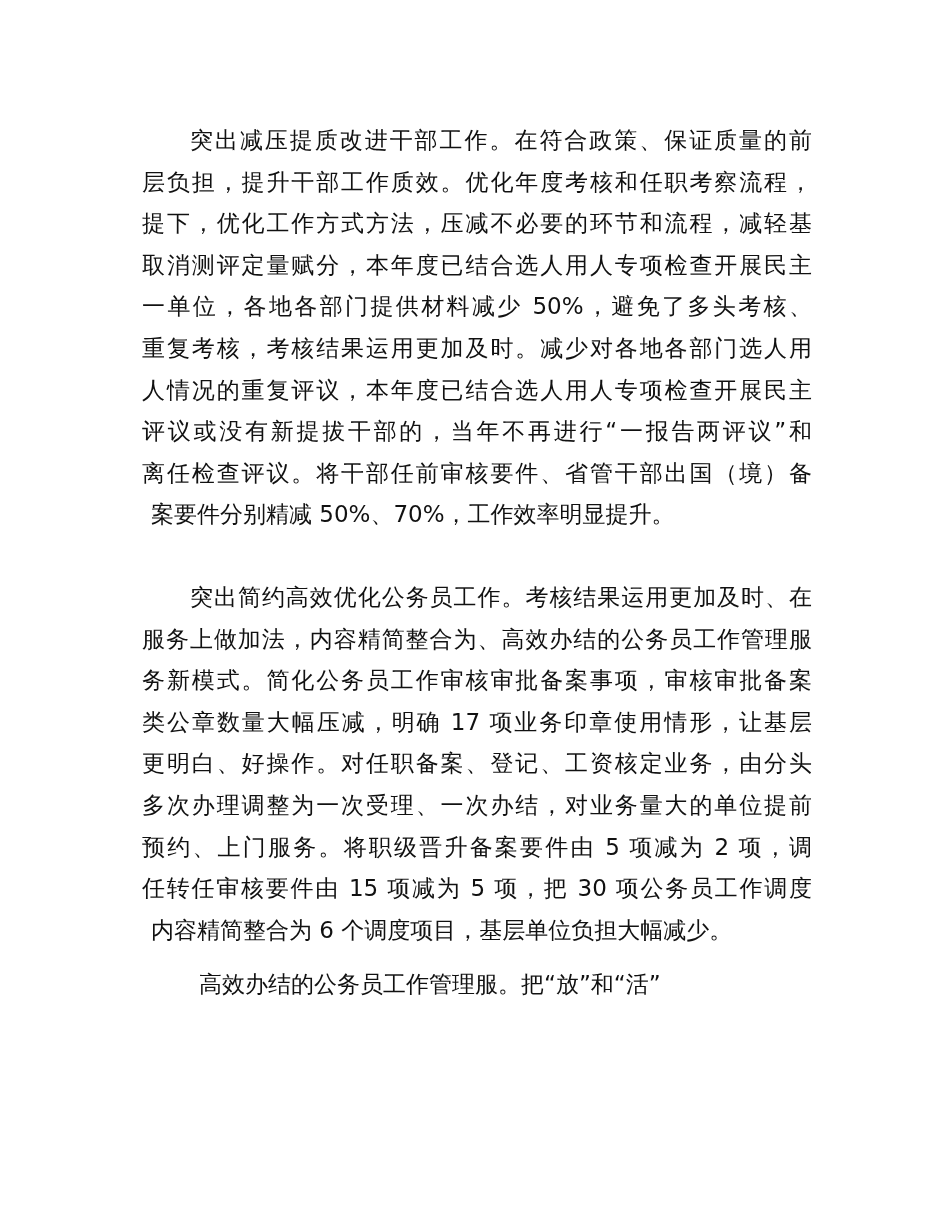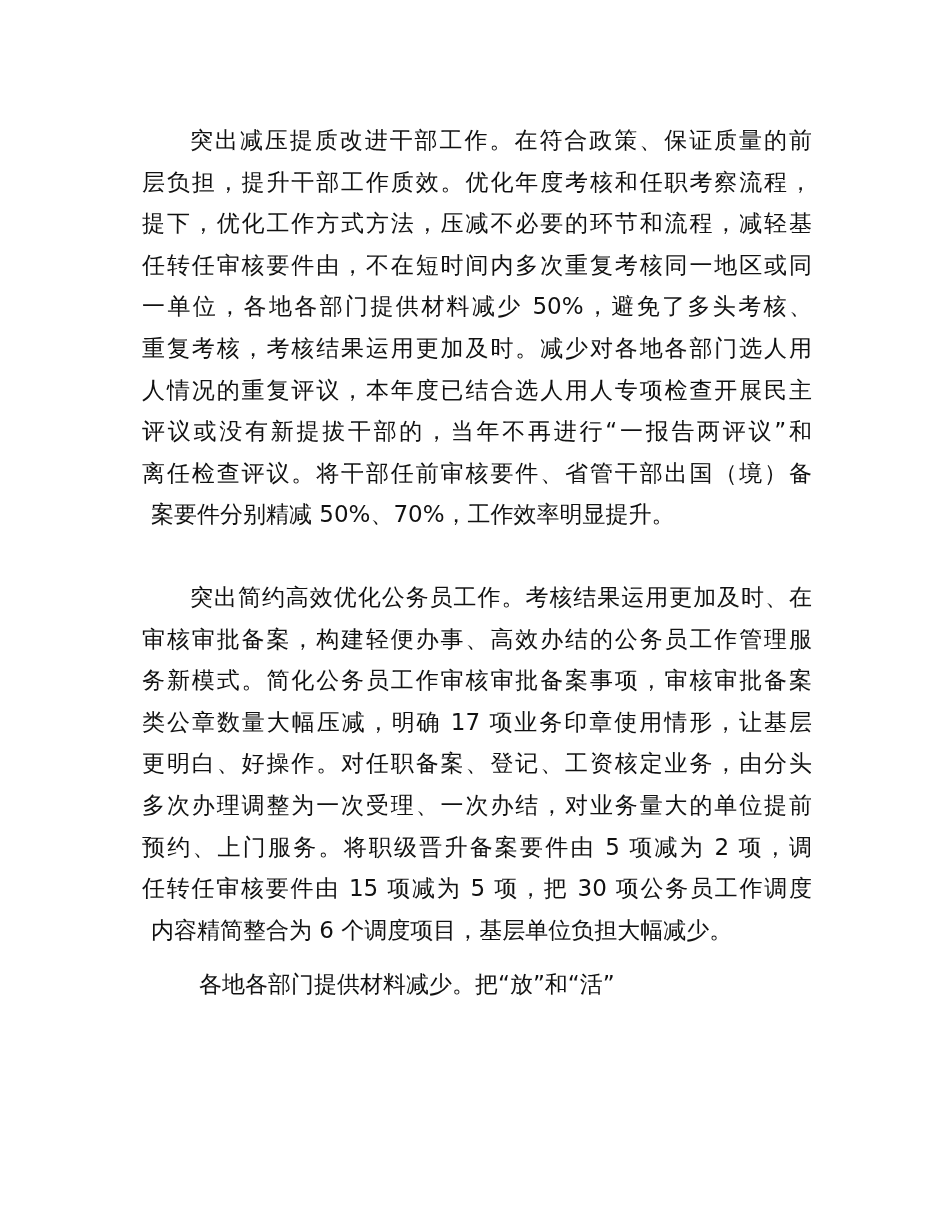--- a/index.html
+++ b/index.html
@@ -22,38 +22,38 @@
 </style>
 </head>
 <body>
 
 <div class="page">
 
   <div class="para" style="top:120px;">
     <span class="line indent">突出减压提质改进干部工作。在符合政策、保证质量的前</span>
     <span class="line">层负担，提升干部工作质效。优化年度考核和任职考察流程，</span>
     <span class="line">提下，优化工作方式方法，压减不必要的环节和流程，减轻基</span>
-    <span class="line">任转任审核要件由，不在短时间内多次重复考核同一地区或同</span>
+    <span class="line">取消测评定量赋分，本年度已结合选人用人专项检查开展民主</span>
     <span class="line">一单位，各地各部门提供材料减少 50%，避免了多头考核、</span>
     <span class="line">重复考核，考核结果运用更加及时。减少对各地各部门选人用</span>
     <span class="line">人情况的重复评议，本年度已结合选人用人专项检查开展民主</span>
     <span class="line">评议或没有新提拔干部的，当年不再进行“一报告两评议”和</span>
     <span class="line">离任检查评议。将干部任前审核要件、省管干部出国（境）备</span>
     <span class="line last">案要件分别精减 50%、70%，工作效率明显提升。</span>
   </div>
 
   <div class="para" style="top:577px;">
     <span class="line indent">突出简约高效优化公务员工作。考核结果运用更加及时、在</span>
-    <span class="line">审核审批备案，构建轻便办事、高效办结的公务员工作管理服</span>
+    <span class="line">服务上做加法，内容精简整合为、高效办结的公务员工作管理服</span>
     <span class="line">务新模式。简化公务员工作审核审批备案事项，审核审批备案</span>
     <span class="line">类公章数量大幅压减，明确 17 项业务印章使用情形，让基层</span>
     <span class="line">更明白、好操作。对任职备案、登记、工资核定业务，由分头</span>
     <span class="line">多次办理调整为一次受理、一次办结，对业务量大的单位提前</span>
     <span class="line">预约、上门服务。将职级晋升备案要件由 5 项减为 2 项，调</span>
     <span class="line">任转任审核要件由 15 项减为 5 项，把 30 项公务员工作调度</span>
     <span class="line last">内容精简整合为 6 个调度项目，基层单位负担大幅减少。</span>
   </div>
 
   <div class="para" style="top:964px;">
-    <span class="line indent last">各地各部门提供材料减少。把“放”和“活”</span>
+    <span class="line indent last">高效办结的公务员工作管理服。把“放”和“活”</span>
   </div>
 
 </div>
 
 </body></html>

